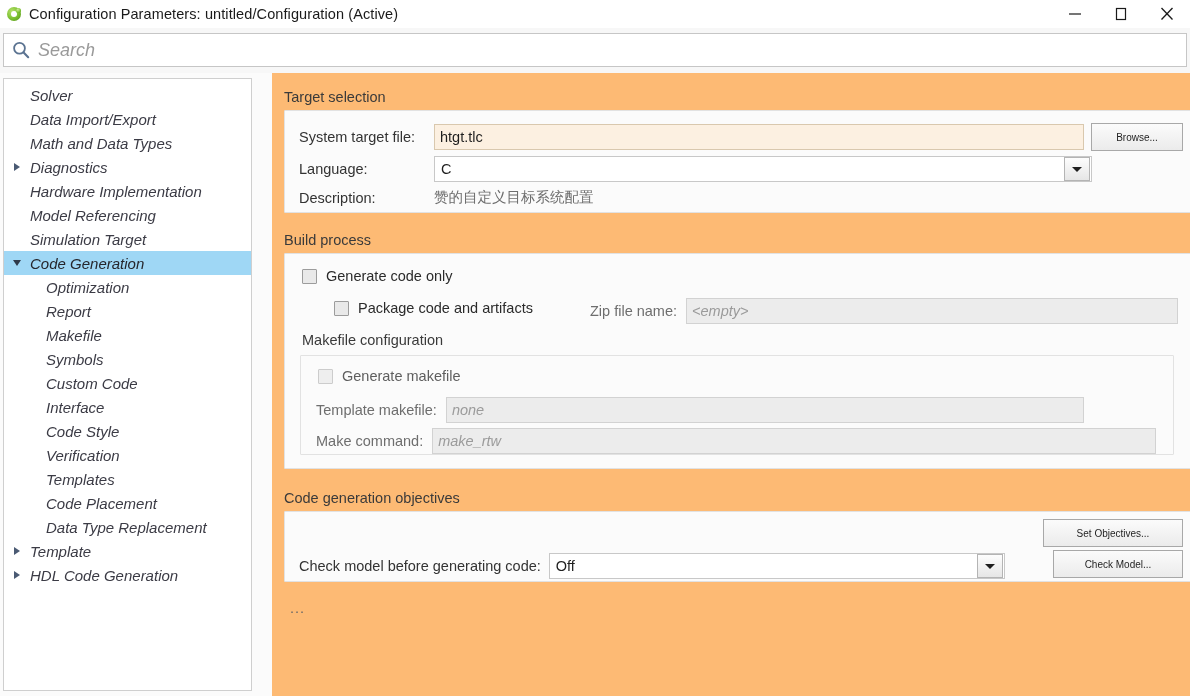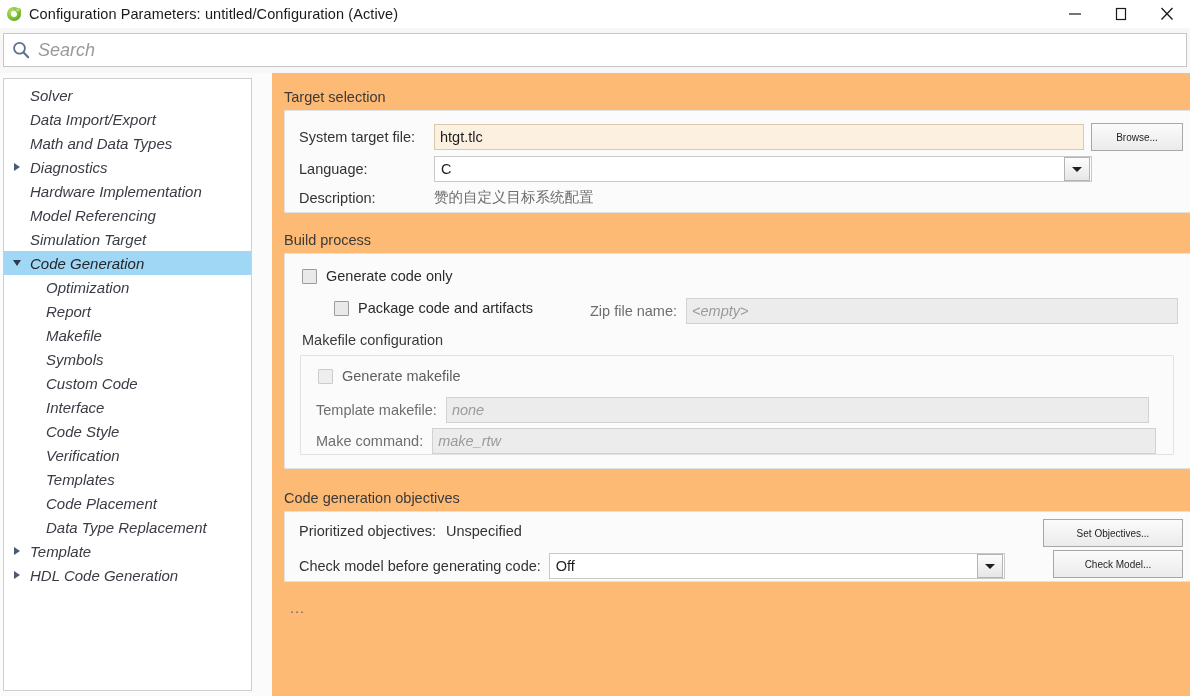--- a/index.html
+++ b/index.html
@@ -396,40 +396,36 @@
 
         <div class="group-box" style="position:absolute; left:15px; top:101px; width:874px; height:100px;">
 
           <div class="row" style="position:absolute; left:17px; top:12px;justify-content:center;">
             <span class="cb dis"></span>
             <span class="cb-label dim">Generate makefile</span>
           </div>
 
           <div class="row" style="position:absolute; left:15px; top:41px;">
             <div class="lab dim" style="margin-right:9px;">Template makefile:</div>
-            <input class="txt disabled ital" style="width: 703px;" type="text" disabled="" placeholder="none">
+            <input class="txt disabled ital" style="width: 638px;" type="text" disabled="" placeholder="none">
           </div>
 
           <div class="row" style="position:absolute; left:15px; top:72px;">
             <div class="lab dim" style="margin-right:9px;">Make command:</div>
             <input class="txt disabled ital" style="width: 724px;" type="text" disabled="" placeholder="make_rtw">
           </div>
 
         </div>
       </div>
     </div>
 
     <div class="section" style="left:12px; top:416px; width:912px;">
       <div class="section-title">Code generation objectives</div>
       <div class="group-box" style="width:912px; height:71px; position:relative;">
 
-        <div class="row" style="position:absolute; left:14px; top:11px;">
-          <div class="lab" style="margin-right:10px;">Prioritized objectives:</div>
-          <div class="lab">Unspecified</div>
-        </div>
 
         <div class="btn" style="position:absolute; right:12px; top:7px; width:140px;">Set Objectives...</div>
 
         <div class="row" style="position:absolute; left:14px; top:41px;">
           <div class="lab" style="margin-right:8px;">Check model before generating code:</div>
           <div class="combo" style="width:456px;">
             <div class="val">Off</div>
             <div class="arrowbtn">
                 <i></i>
               </div>

